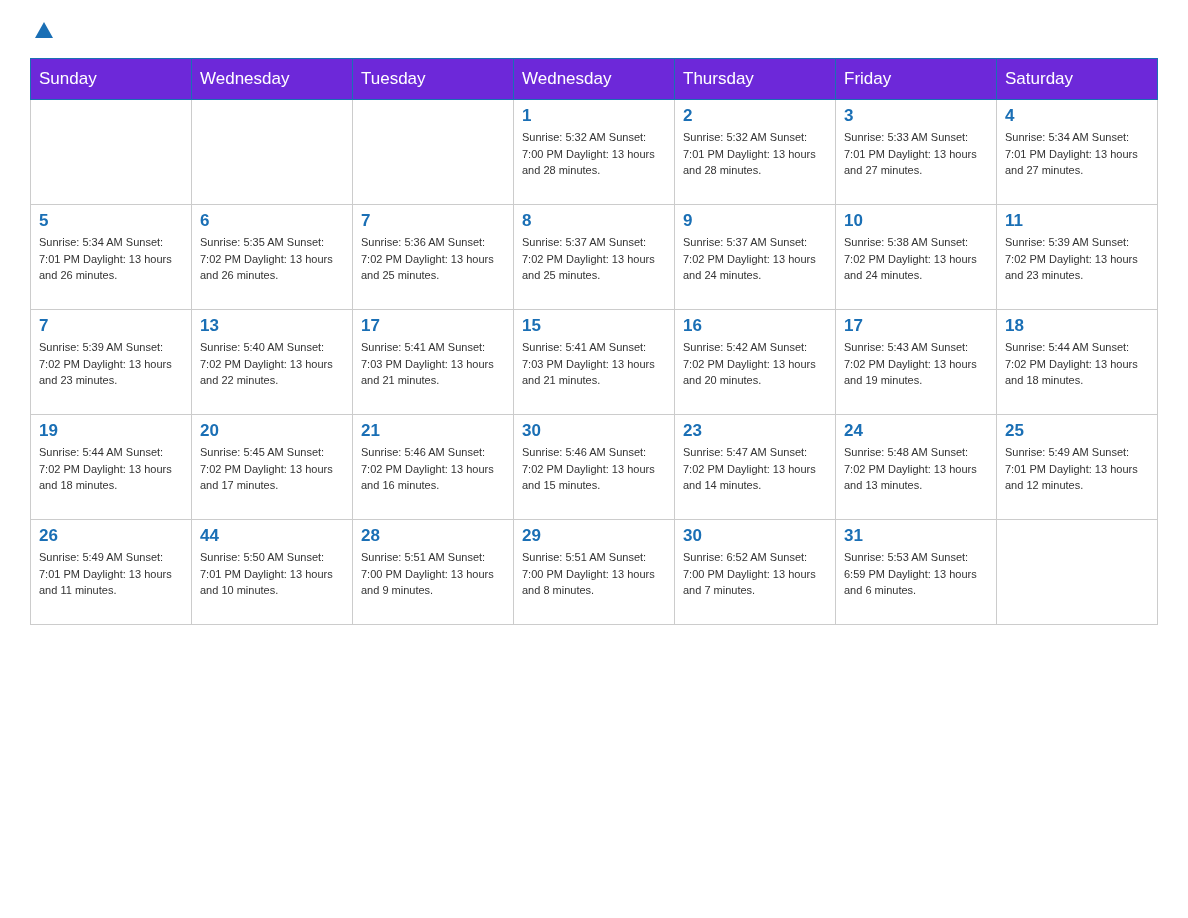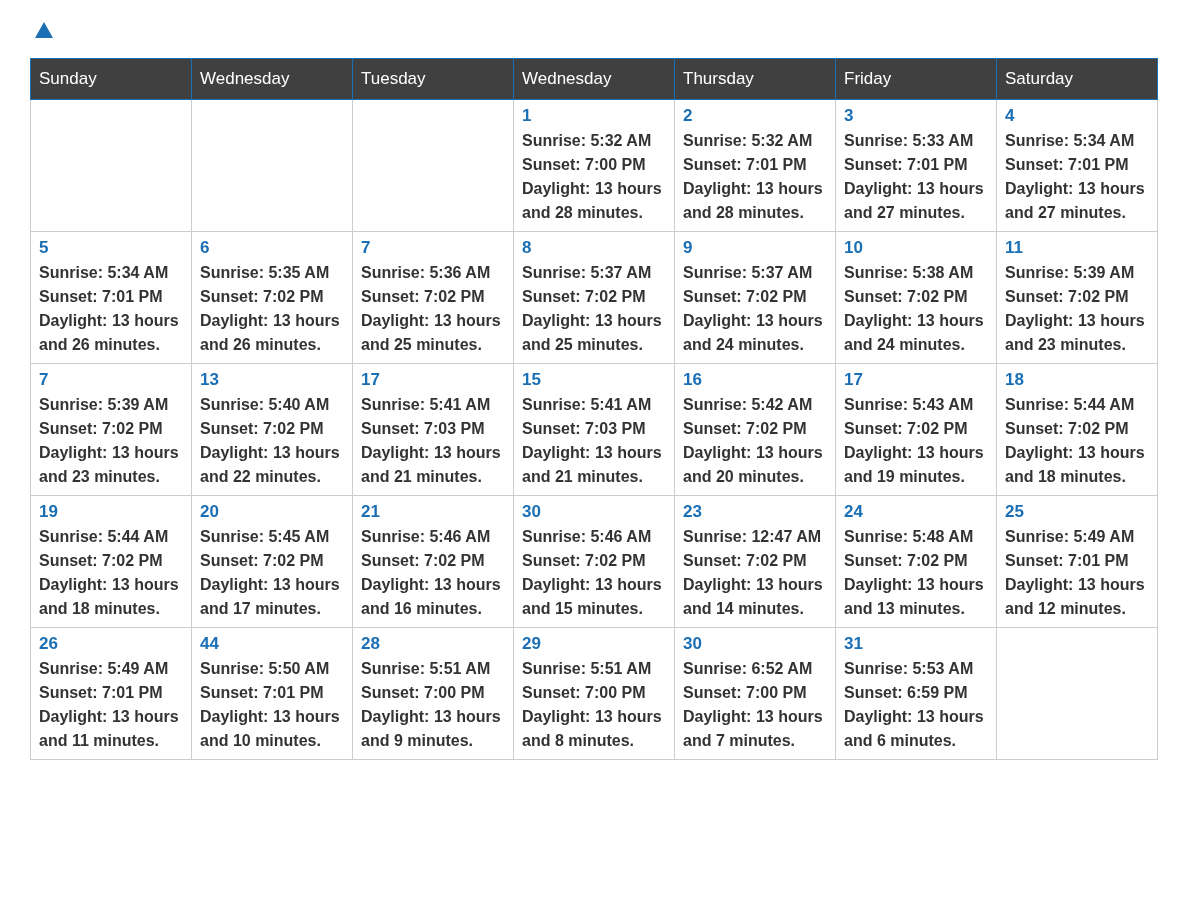--- a/index.html
+++ b/index.html
@@ -49,21 +49,21 @@
       font-size: 22px;
       color: #555;
       margin-top: 4px;
     }
     .calendar {
       width: 100%;
       border-collapse: collapse;
       border: 1px solid #ccc;
     }
     .calendar th {
-      background-color: #404040;
+      background-color: #6d28d9;
       color: #fff;
       font-size: 17px;
       font-weight: normal;
       padding: 10px 8px;
       text-align: left;
       border: 1px solid #1a6fb5;
     }
     .calendar td {
       vertical-align: top;
       border: 1px solid #ccc;
@@ -72,24 +72,23 @@
       min-height: 100px;
     }
     .day-number {
       font-size: 17px;
       font-weight: bold;
       color: #1a6fb5;
       display: block;
       margin-bottom: 3px;
     }
     .day-info {
-      font-size: 16px;
+      font-size: 11px;
       color: #333;
       line-height: 1.5;
-      font-weight: bold;
     }
     .empty-cell {
       background: #fff;
     }
     .week-row td {
       height: 105px;
     }
   </style>
 </head>
 <body>
@@ -284,21 +283,21 @@
         </td>
         <td>
           <span class="day-number">30</span>
           <div class="day-info">Sunrise: 5:46 AM
 Sunset: 7:02 PM
 Daylight: 13 hours
 and 15 minutes.</div>
         </td>
         <td>
           <span class="day-number">23</span>
-          <div class="day-info">Sunrise: 12:47 AM
+          <div class="day-info">Sunrise: 5:47 AM
 Sunset: 7:02 PM
 Daylight: 13 hours
 and 14 minutes.</div>
         </td>
         <td>
           <span class="day-number">24</span>
           <div class="day-info">Sunrise: 5:48 AM
 Sunset: 7:02 PM
 Daylight: 13 hours
 and 13 minutes.</div>

